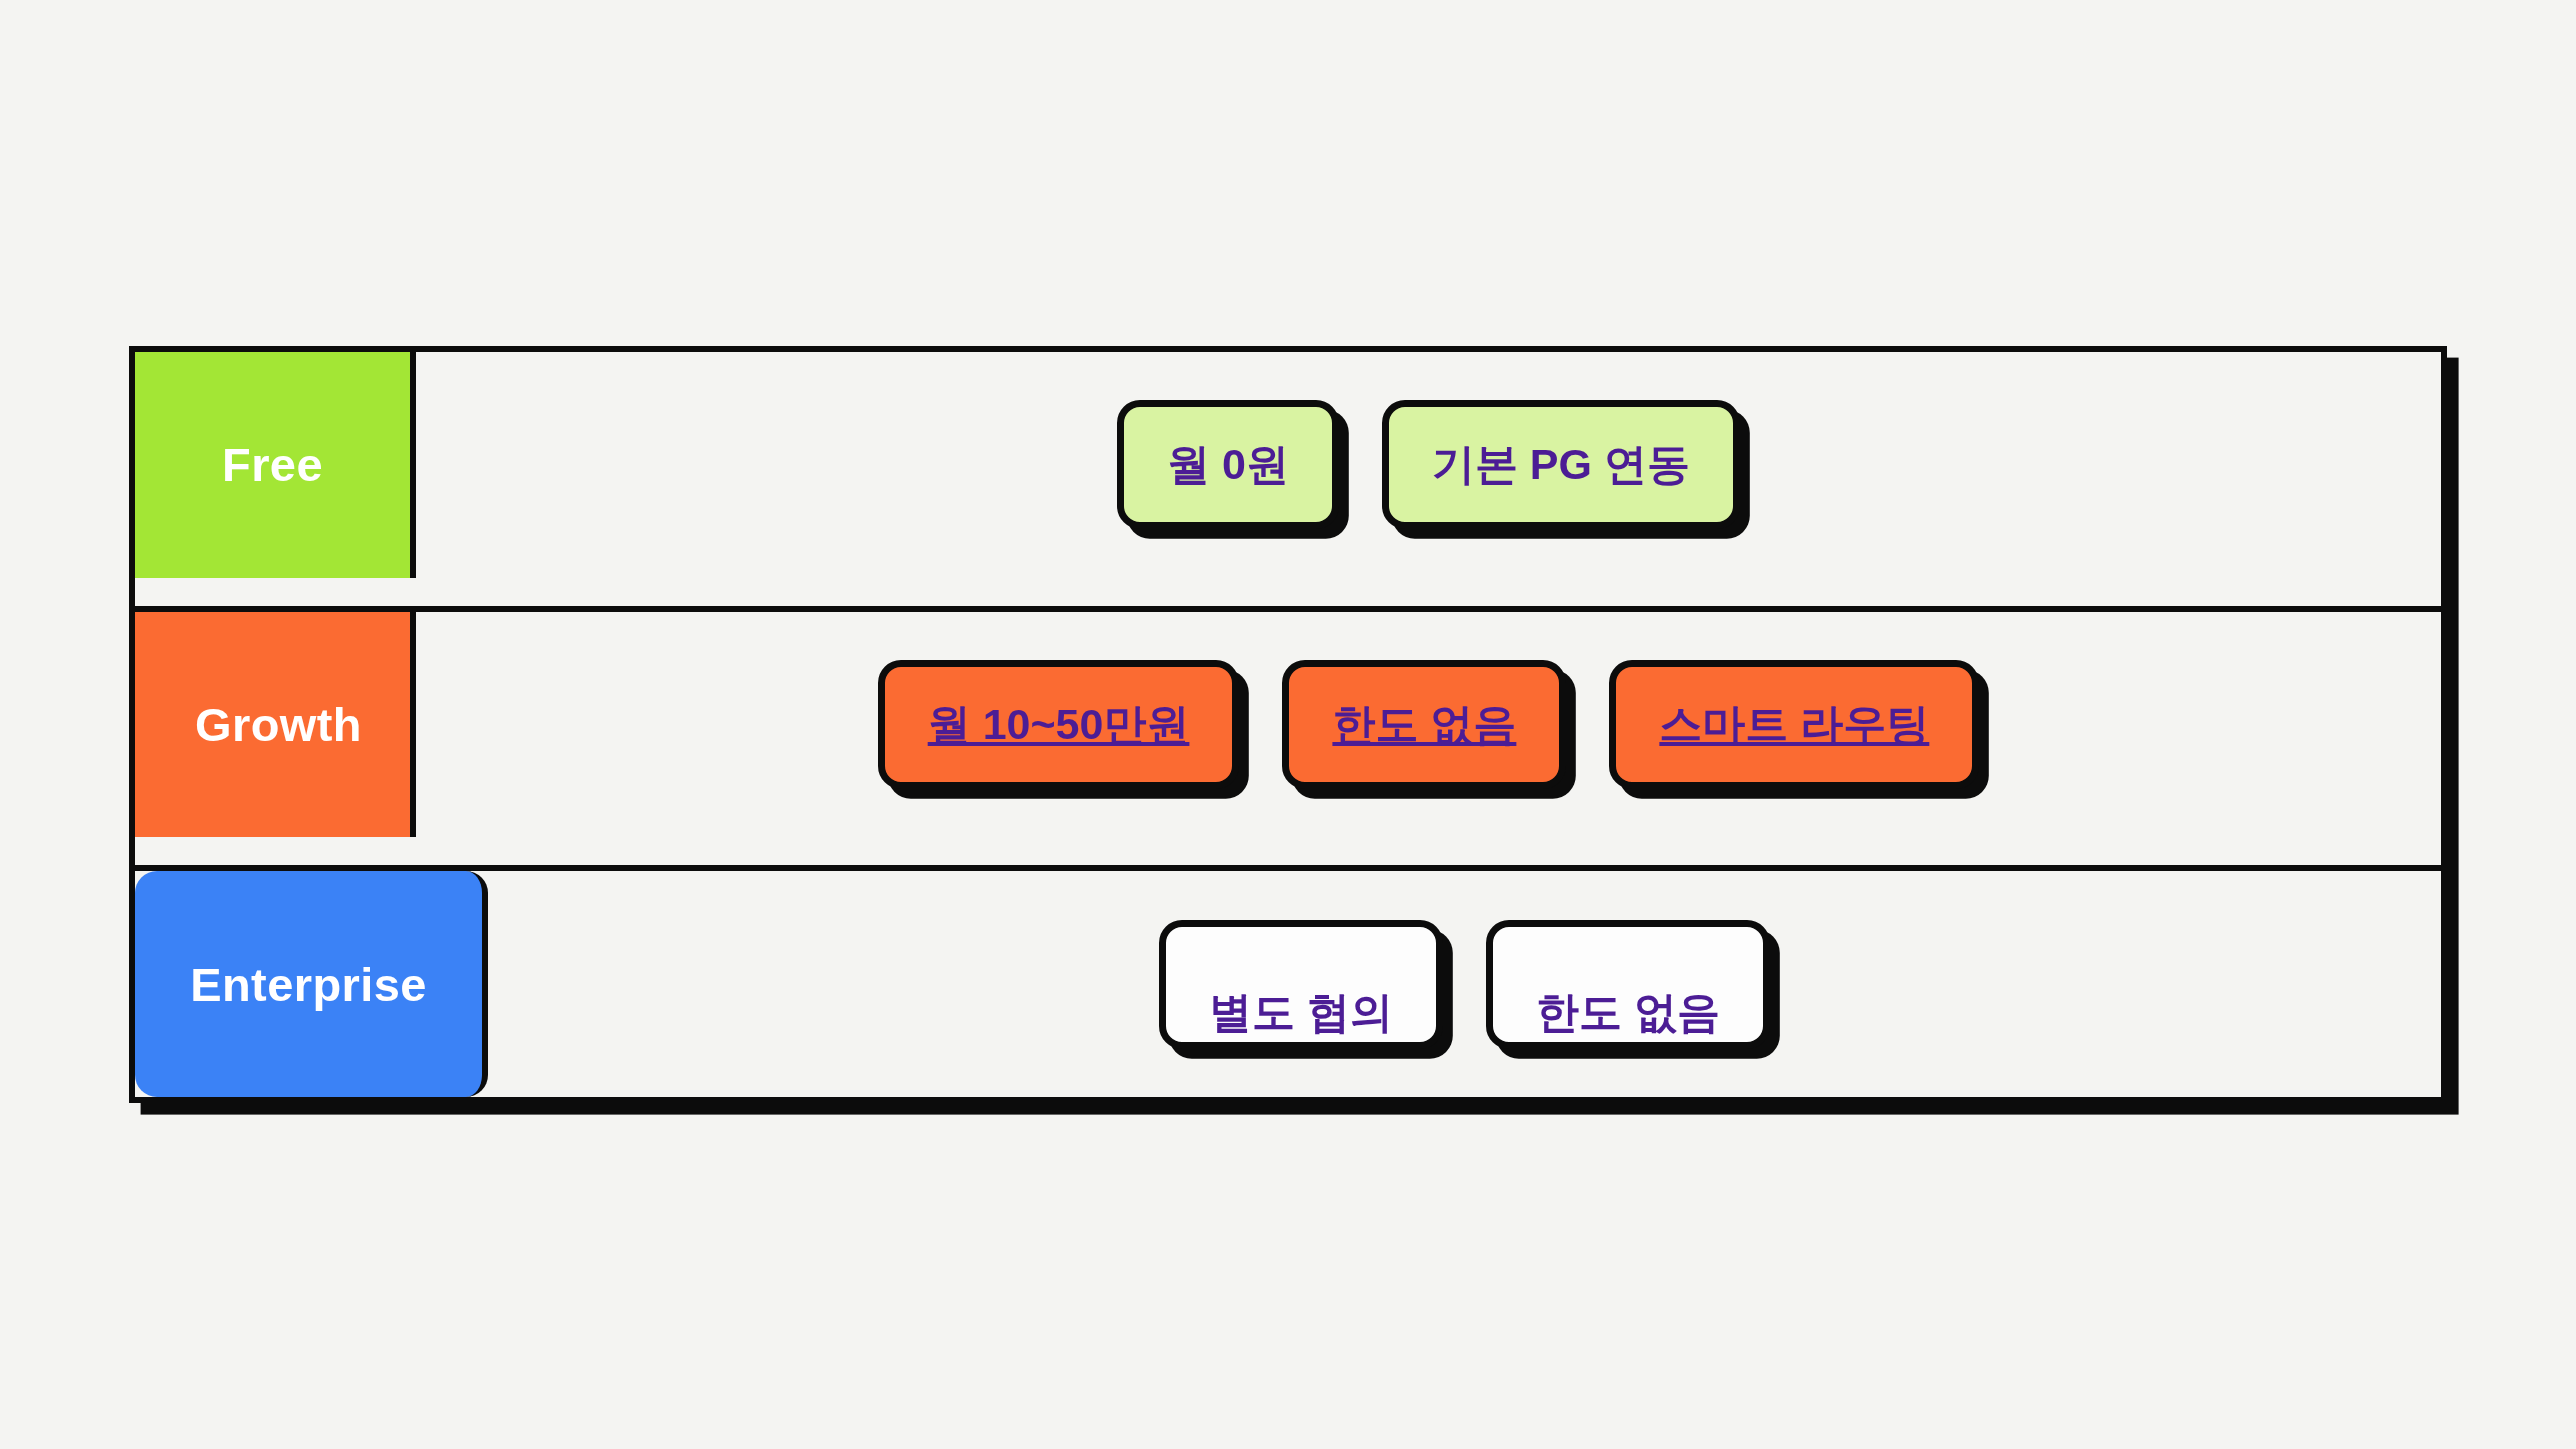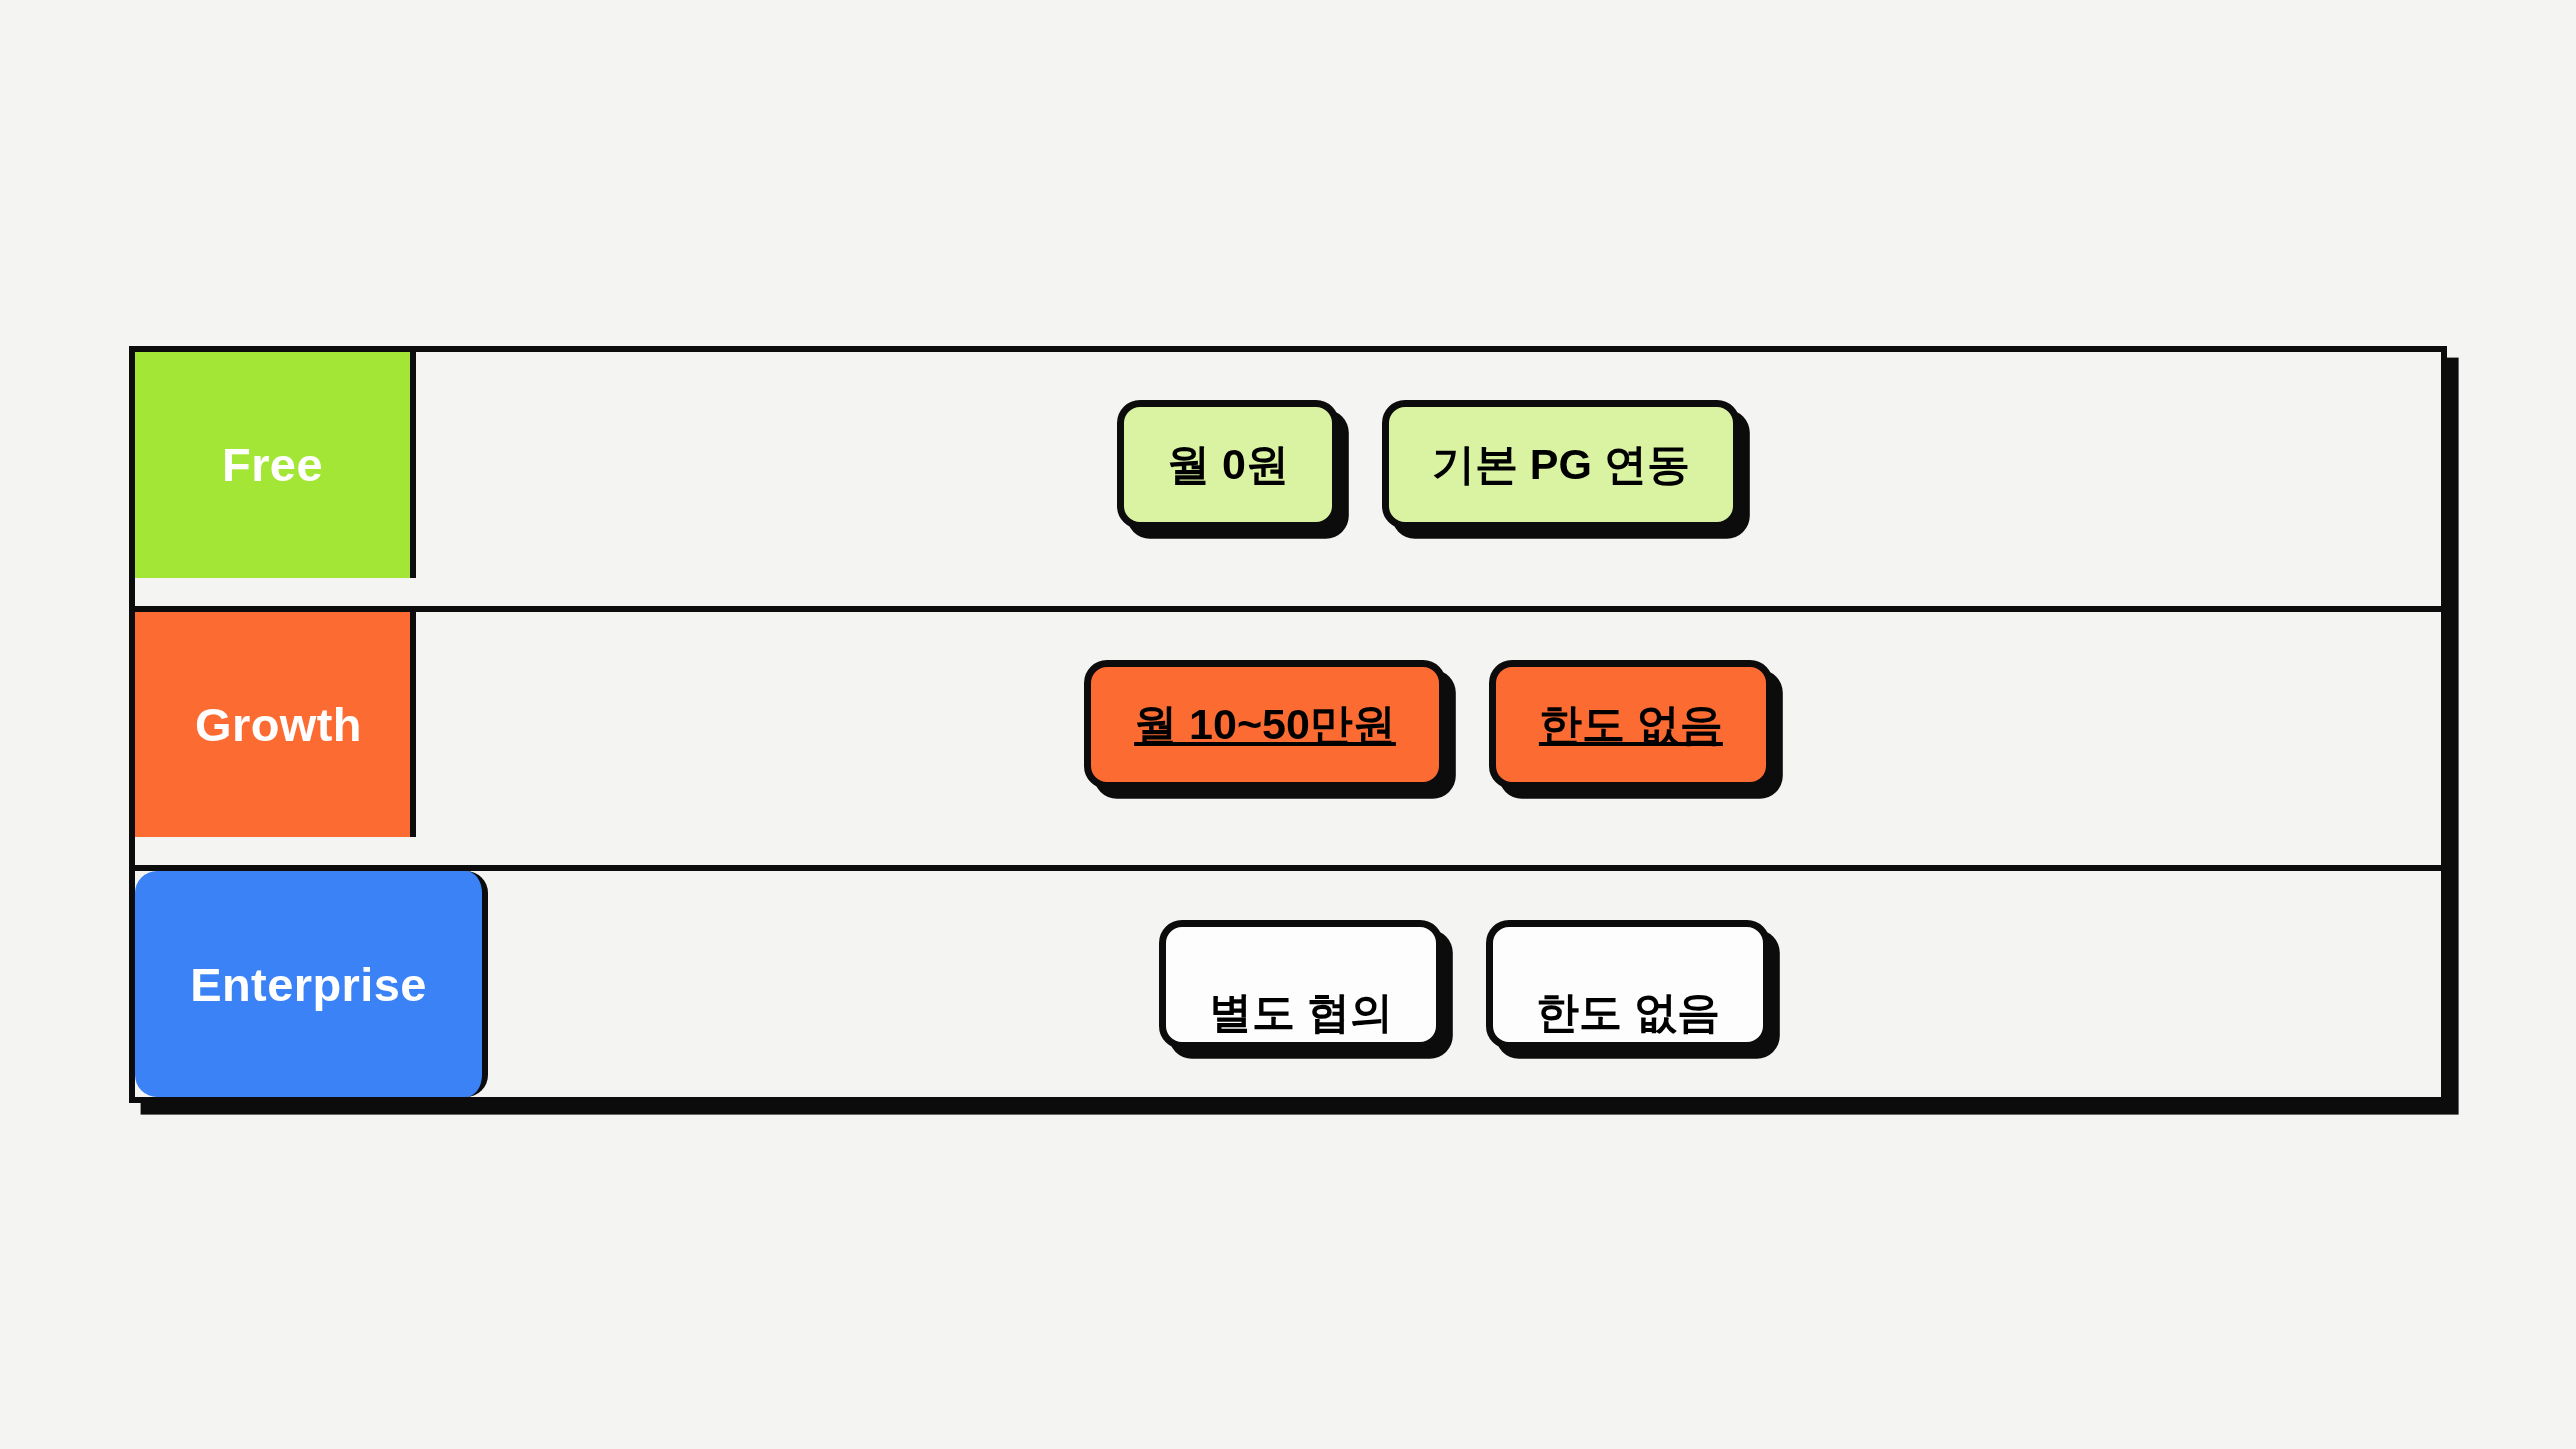--- a/index.html
+++ b/index.html
@@ -54,21 +54,21 @@
     height: 129px;
     padding: 0 43px;
     border: 7.2px solid #0c0c0c;
     border-radius: 23px;
     box-shadow: 9.8px 9.8px 0 #0c0c0c;
     display: flex;
     align-items: center;
     justify-content: center;
     font-size: 43px;
     font-weight: 800;
-    color: #000000;
+    color: #4c1d95;
     white-space: nowrap;
   }
   .chip-free       { background: #d9f3a2; }
   .chip-growth     { background: #fb6b32; text-decoration: underline; }
   .chip-enterprise { background: #fdfdfd; align-items: flex-end; }
 </style>
 </head>
 <body>
 
 <div class="stage">
@@ -92,20 +92,23 @@
       <div class="label-cell label-growth">
         <span>Growth</span>
       </div>
       <div class="content-cell">
         <div class="chip chip-growth">
           <span>월 10~50만원</span>
         </div>
         <div class="chip chip-growth">
           <span>한도 없음</span>
         </div>
+        <div class="chip chip-growth">
+          <span>스마트 라우팅</span>
+        </div>
       </div>
     </div>
 
     <div class="row row-enterprise">
       <div class="label-cell label-enterprise">
         <span>Enterprise</span>
       </div>
       <div class="content-cell">
         <div class="chip chip-enterprise">
           <span>별도 협의</span>

